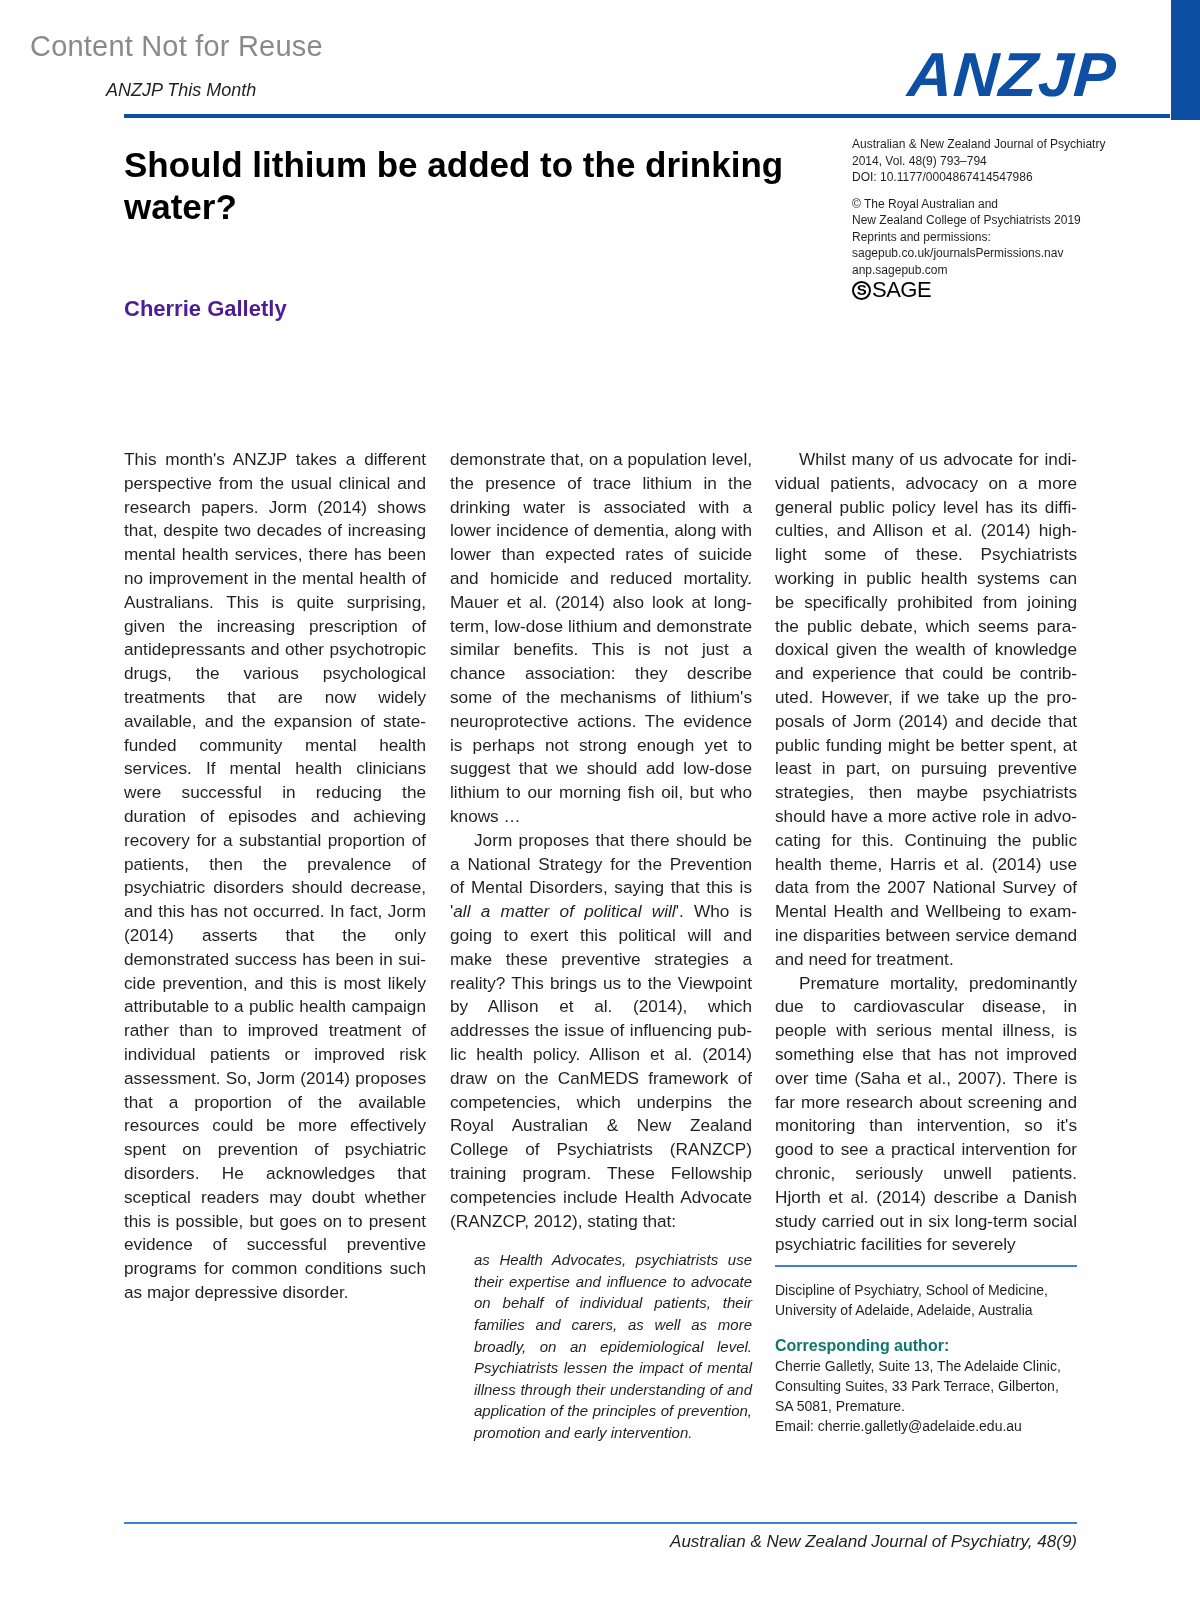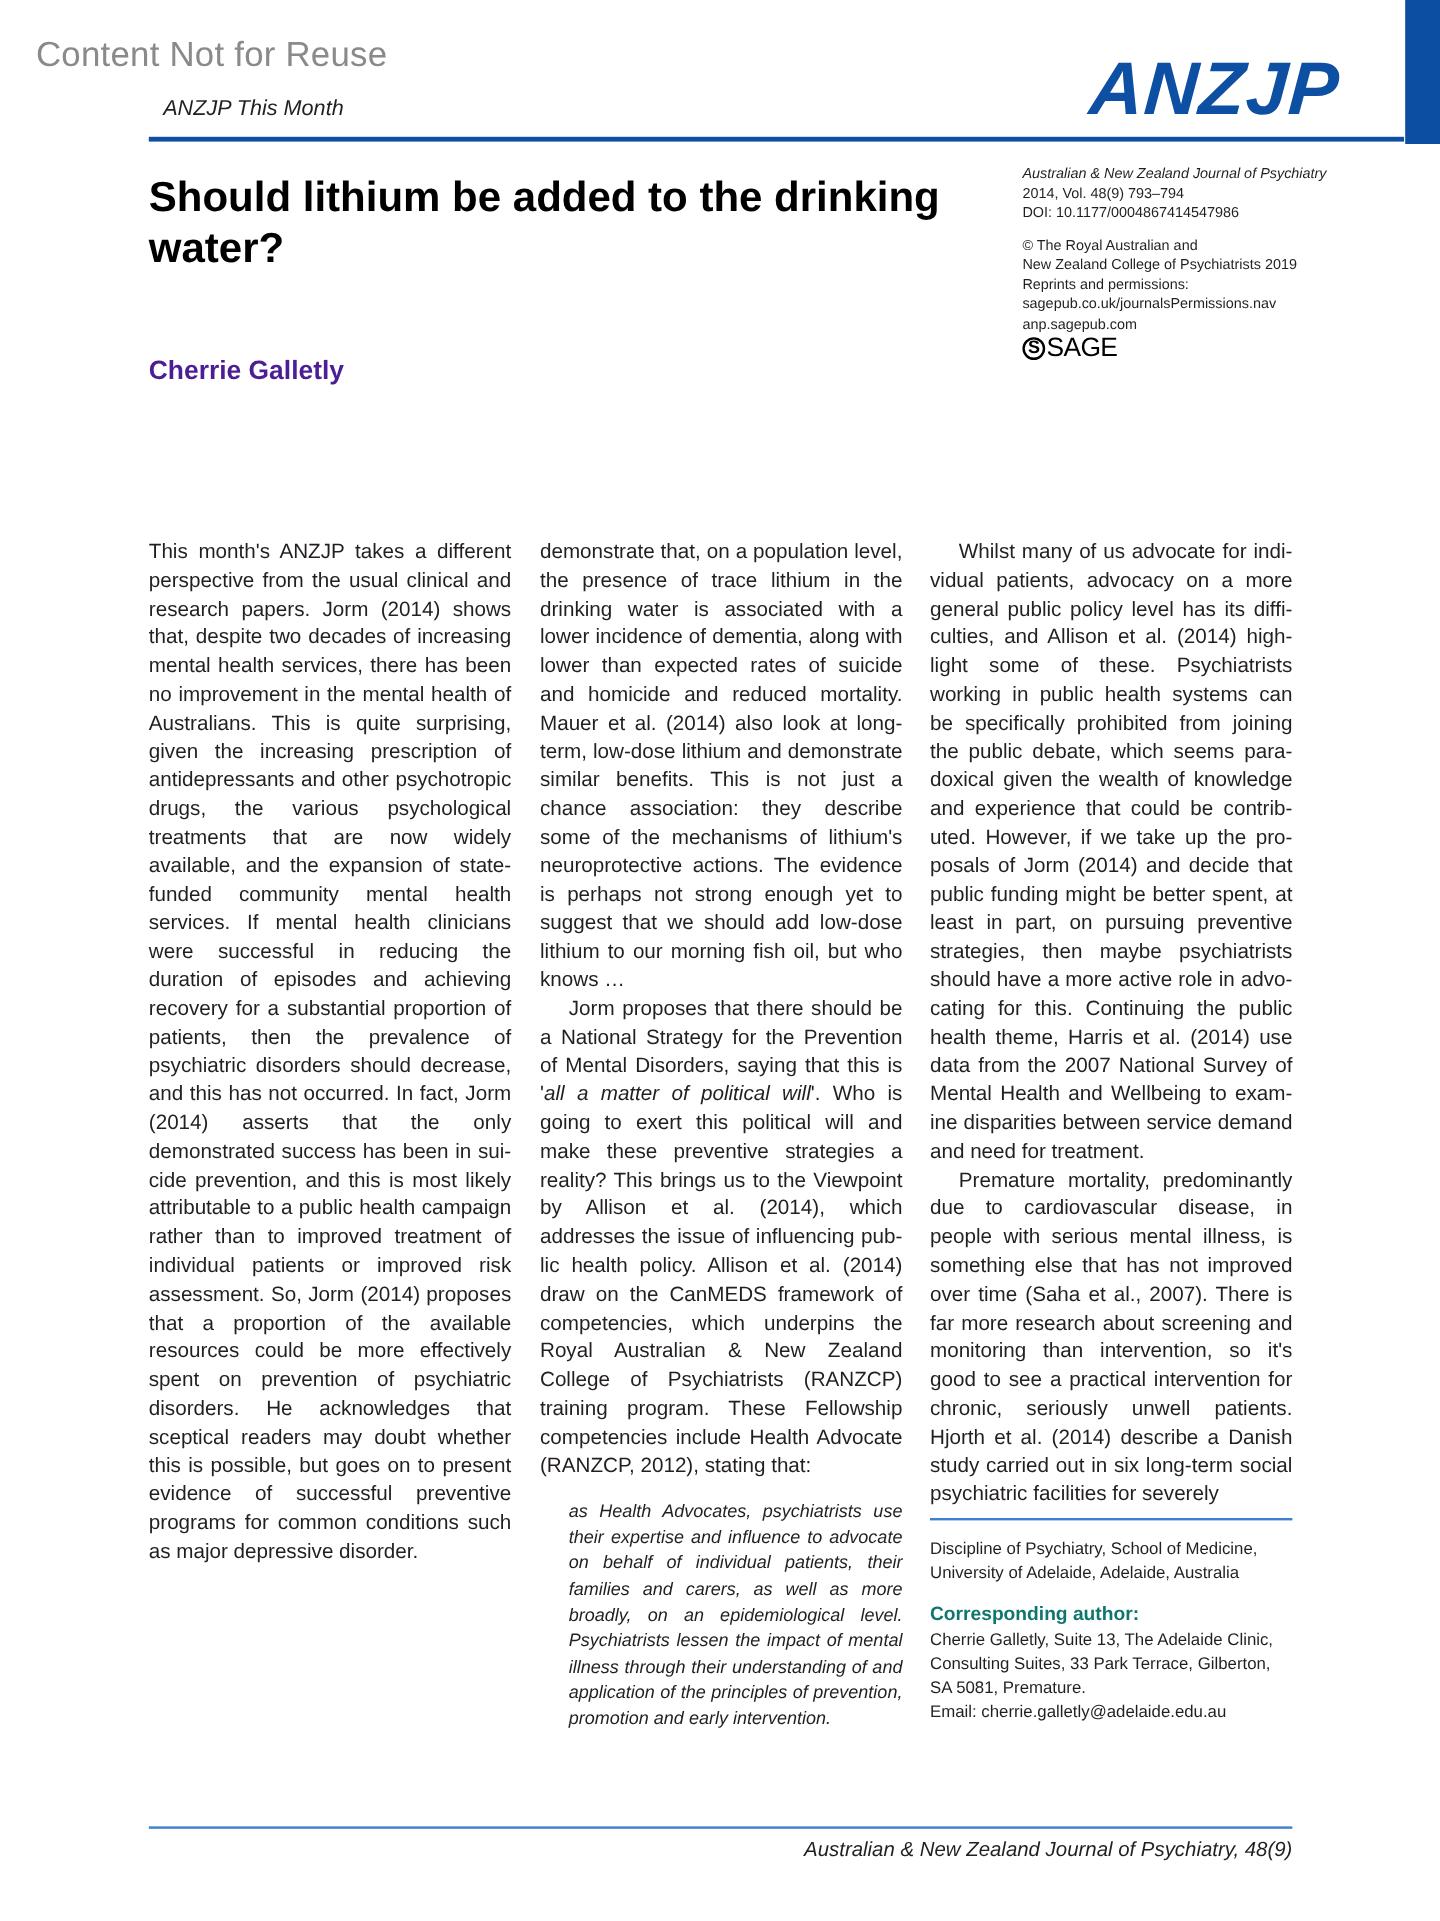--- a/index.html
+++ b/index.html
@@ -1,35 +1,35 @@
 <!DOCTYPE html>
 <html><head>
 <meta charset="utf-8">
 <style>
   html, body { margin: 0; padding: 0; background: #ffffff; }
   body { width: 1200px; height: 1601px; position: relative; overflow: hidden;
          font-family: "DejaVu Sans", sans-serif; color: #231f20; }
 
   .watermark { position: absolute; left: 30px; top: 30px; font-family: "Liberation Sans", sans-serif;
                font-size: 29px; color: #8a8a8a; letter-spacing: 0.2px; }
-  .section-label { position: absolute; left: 136px; top: 80px; font-family: "Liberation Sans", sans-serif;
+  .section-label { position: absolute; left: 106px; top: 80px; font-family: "Liberation Sans", sans-serif;
                    font-style: italic; font-size: 18px; color: #231f20; }
   .header-rule { position: absolute; left: 124px; top: 114px; width: 1046px; height: 4px; background: #0d4fa3; }
   .blue-tab { position: absolute; left: 1171px; top: 0; width: 29px; height: 120px; background: #0b4ea2; }
   .logo { position: absolute; left: 908px; top: 44px; font-family: "Liberation Sans", sans-serif; font-weight: bold;
           font-style: italic; font-size: 62px; line-height: 1; color: #0d4fa3; letter-spacing: 1px; transform: skewX(-4deg); }
 
   .title { position: absolute; left: 124px; top: 144px; width: 690px; font-family: "Liberation Sans", sans-serif;
            font-weight: bold; font-size: 35px; line-height: 42px; color: #000; margin: 0; }
   .author { position: absolute; left: 124px; top: 296px; font-family: "Liberation Sans", sans-serif;
             font-weight: bold; font-size: 22px; color: #4c1d95; }
 
   .meta { position: absolute; left: 852px; top: 136px; width: 300px; font-family: "Liberation Sans", sans-serif;
           font-size: 12px; line-height: 16.5px; color: #231f20; }
-  .meta .journal { font-style: italic; }
+  .meta .journal { }
   .meta .gap { height: 10px; }
   .sage { display: flex; align-items: center; margin-top: 3px; font-size: 22px; font-family: "Liberation Sans", sans-serif;
           letter-spacing: -0.5px; color: #000; }
   .sage-mark { width: 19px; height: 19px; border-radius: 50%; border: 2px solid #000; display: inline-flex;
                align-items: center; justify-content: center; font-size: 15px; font-weight: bold; margin-right: 1px; box-sizing: border-box; }
 
   .col { position: absolute; top: 448px; width: 302px; font-family: "Liberation Sans", sans-serif; font-size: 17.2px;
          line-height: 23.8px; text-align: justify; color: #231f20; hyphens: manual; }
   .col p { margin: 0; }
   .col p.indent { text-indent: 24px; }

